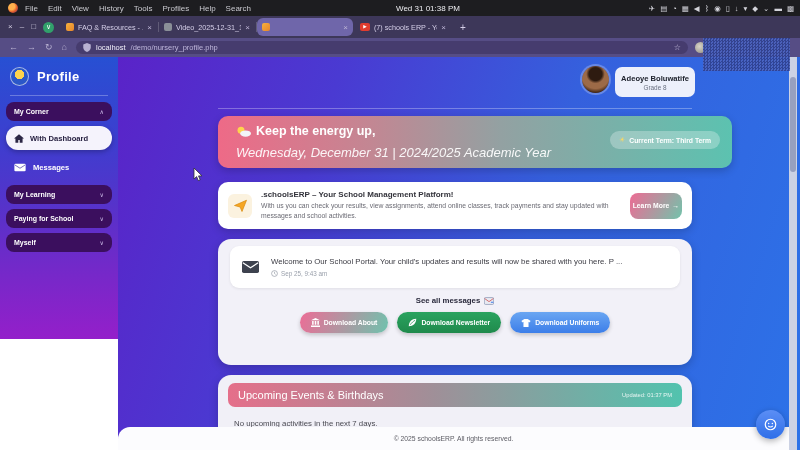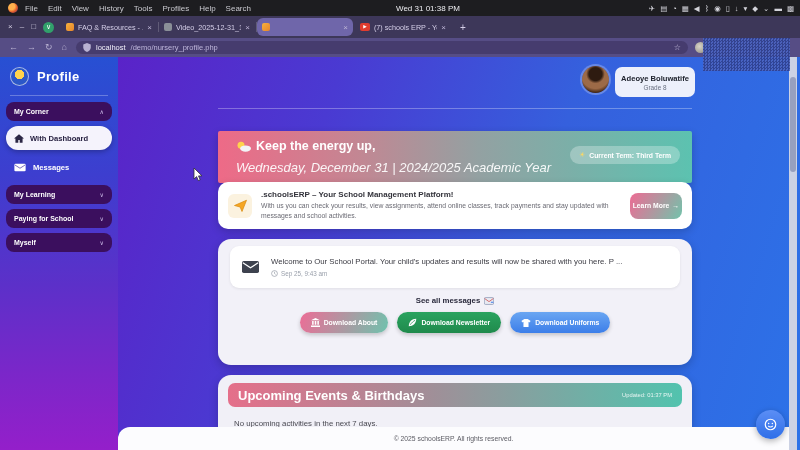--- a/index.html
+++ b/index.html
@@ -38,21 +38,21 @@
   
   .urlbar { position:absolute; left:0; top:38px; width:800px; height:19px; background:#564d85; display:flex; align-items:center; z-index:40; }
   .nav-ic { font-size:9px; color:#b9b2d2; margin-left:9px; line-height:1; }
   .urlfield { margin-left:9px; width:612px; height:13px; border-radius:7px; background:#463c6e; display:flex; align-items:center; padding:0 7px; gap:5px; }
   .urlfield .host { font-size:7.5px; color:#f1effa; }
   .urlfield .path { font-size:7.5px; color:#beb6da; }
   .url-star { margin-left:auto; font-size:8px; color:#c9c2e0; }
   .ext-badge { width:11px; height:11px; border-radius:50%; background:radial-gradient(circle at 40% 40%, #d8d4c8, #8f8c82); margin-left:7px; }
 
   
-  .sidebar { position:absolute; left:0; top:57px; width:118px; height:393px; z-index:10;
+  .sidebar { position:absolute; left:0; top:57px; width:118px; height:282px; z-index:10;
     background:linear-gradient(180deg,#2750d3 0%,#3d3ecf 30%,#5c30c9 58%,#7a27c9 80%,#941fca 100%);text-align:center; }
   .side-head { display:flex; align-items:center; gap:8px; padding:10px 0 0 10px; }
   .side-logo { width:19px; height:19px; border-radius:50%; background:radial-gradient(circle at 50% 38%, #ffd34d 0 34%, #2b57c8 35% 72%, #10306e 100%); border:1px solid rgba(255,255,255,.6); }
   .side-title { font-size:13px; font-weight:bold; color:#fff; letter-spacing:.3px; }
   .side-div { height:1px; background:rgba(255,255,255,.28); margin:9px 10px 6px 10px; }
   .side-item { display:flex; align-items:center; margin:5px 6px; border-radius:8px; padding:0 8px; height:19px; }
   .side-item.group { background:#3b0f5e; justify-content:space-between; }
   .side-item.group .lbl { font-size:7px; font-weight:bold; color:#fff; }
   .side-item.group .chev { font-size:6px; color:#cbb9e6; }
   .side-item.active { background:#f5f3fc; height:24px; border-radius:12px; gap:6px; box-shadow:0 2px 5px rgba(0,0,0,.25); }
@@ -65,21 +65,21 @@
     background:linear-gradient(108deg,#5a23c8 0%,#4a3ad2 28%,#3560dd 58%,#2c72e8 100%); }
 
   .page-title { position:absolute; left:100px; top:14px; font-size:17px; font-weight:bold; color:#fff; letter-spacing:.3px; }
   .avatar { position:absolute; left:464px; top:9px; width:27px; height:27px; border-radius:50%;
     background:radial-gradient(circle at 50% 30%, #2e1b10 0 28%, #9c6a47 40% 62%, #4a2c18 78%, #26140a 100%); box-shadow:0 0 0 2px rgba(255,255,255,.25); }
   .user-card { position:absolute; left:497px; top:10px; width:80px; height:30px; background:#edf0fb; border-radius:7px; display:flex; flex-direction:column; align-items:center; justify-content:center; }
   .user-name { font-size:7.6px; font-weight:bold; color:#20242f; }
   .user-grade { font-size:6.4px; color:#6a7080; margin-top:1px; }
   .head-div { position:absolute; left:100px; top:51px; width:474px; height:1px; background:rgba(255,255,255,.3); }
 
-  .banner { position:absolute; left:100px; top:74px; width:474px; height:52px; border-radius:2px;
+  .banner { position:absolute; left:100px; top:59px; width:514px; height:52px; border-radius:10px;
     background:linear-gradient(90deg,#ee6a87 0%,#c28793 30%,#93a1a2 55%,#5cc2b0 100%); box-shadow:0 3px 8px rgba(0,0,0,.2); }
   .banner-greet { position:absolute; left:18px; top:8px; display:flex; align-items:center; gap:5px; font-size:12.5px; font-weight:bold; color:#fff; }
   .banner-date { position:absolute; left:18px; top:29px; font-size:13px; color:rgba(255,255,255,.92);font-style:italic; }
   .term-pill { position:absolute; right:12px; top:15px; height:18px; border-radius:9px; background:rgba(255,255,255,.28); display:flex; align-items:center; gap:4px; padding:0 9px; }
   .term-pill .sun { font-size:7px; color:#ffd95e; }
   .term-pill .txt { font-size:6.8px; font-weight:bold; color:#fff; }
 
   .promo { position:absolute; left:100px; top:125px; width:474px; height:47px; border-radius:10px; background:#fff; display:flex; align-items:center; padding:0 10px; box-shadow:0 3px 8px rgba(0,0,0,.18); }
   .promo-iconbox { width:24px; height:24px; border-radius:6px; background:#fbf2df; display:flex; align-items:center; justify-content:center; flex:none; margin-right:9px; }
   .promo-title { font-size:8px; font-weight:bold; color:#33333b; }
@@ -95,21 +95,21 @@
   .msg-time { display:flex; align-items:center; gap:3px; margin-top:4px; font-size:6.3px; color:#9aa0ab; }
   .see-all { text-align:center; margin-top:8px; font-size:7.8px; font-weight:bold; color:#2a2a3c; display:flex; justify-content:center; align-items:center; gap:4px; }
   .dl-row { display:flex; justify-content:center; gap:9px; margin-top:7px; }
   .dl-btn { height:21px; border-radius:11px; border:none; padding:0 11px; display:flex; align-items:center; gap:4px; color:#fff; font-size:6.8px; font-weight:bold; font-family:inherit; box-shadow:0 2px 4px rgba(0,0,0,.2); }
   .dl-gradient { background:linear-gradient(110deg,#ec6d96,#6fc2ad); }
   .dl-green { background:linear-gradient(180deg,#2aa35f,#1f8a4c); }
   .dl-blue { background:linear-gradient(180deg,#6aa6f2,#3c7ee9); }
 
   .events-card { position:absolute; left:100px; top:318px; width:474px; height:80px; border-radius:13px; background:#f1f0f7; z-index:1; box-shadow:0 3px 10px rgba(0,0,0,.2); }
   .ev-head { margin:8px 10px 0 10px; height:24px; border-radius:7px; background:linear-gradient(90deg,#e56f8a 0%,#a08f98 45%,#52c3ae 100%); display:flex; align-items:center; justify-content:space-between; padding:0 10px; }
-  .ev-title { font-size:13px; font-weight:bold; color:#fff; }
+  .ev-title { font-size:11px; font-weight:normal; color:#fff; }
   .ev-updated { font-size:5.8px; color:rgba(255,255,255,.85); }
   .ev-empty { margin:12px 0 0 16px; font-size:7.8px; color:#4a4a52; }
 
   .footer { position:absolute; left:0; right:11px; top:370px; height:23px; background:#fcfcfe; border-top-left-radius:12px; display:flex; align-items:center; justify-content:center; z-index:5; }
   .footer span { font-size:6.8px; color:#5b5b63; }
 
   .chat-fab { position:absolute; left:638px; top:353px; width:29px; height:29px; border-radius:50%; background:linear-gradient(180deg,#5b8ef5,#2f6fe8); z-index:20; display:flex; align-items:center; justify-content:center; box-shadow:0 2px 6px rgba(0,0,0,.3); border:none; }
 
   .page-scrollbar { position:absolute; left:789px; top:57px; width:8px; height:393px; background:#ccd2e4; z-index:30; }
   .page-thumb { position:absolute; left:1px; top:20px; width:6px; height:95px; border-radius:3px; background:#97a0bf; }

